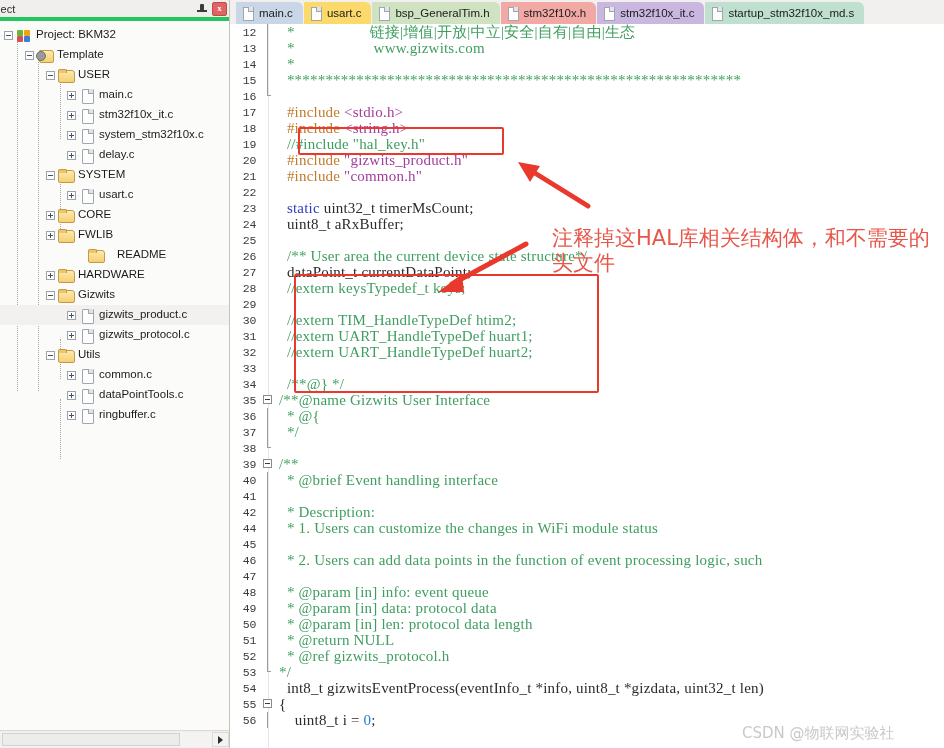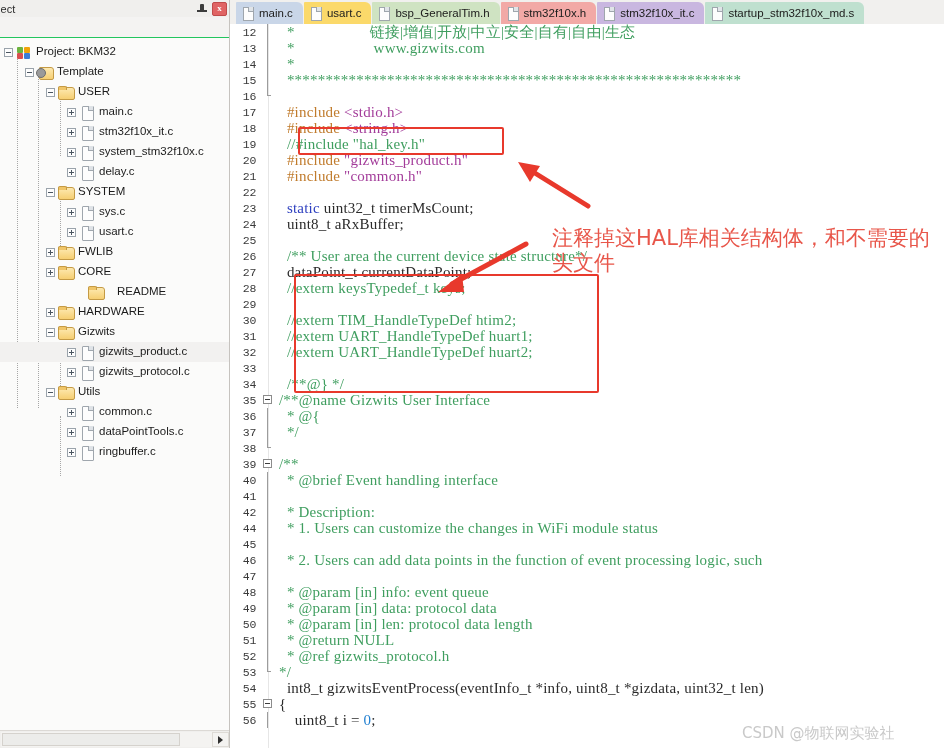--- a/index.html
+++ b/index.html
@@ -78,26 +78,25 @@
     color: #fff;
     font-size: 9px;
     font-weight: bold;
     font-family: "Liberation Serif", serif;
     cursor: pointer;
     line-height: 1;
   }
   .tree-wrap {
     flex: 1;
     background: #fbfbfa;
-    border-top: 1px solid #22c55e;
+    border-top: 4px solid #22c55e;
     border-bottom: 1px solid #dcd9d5;
     overflow: hidden;
     position: relative;
     padding-top: 4px;
-    margin-top: 20px;
   }
   .tree-row {
     height: 20px;
     display: flex;
     align-items: center;
     font-size: 11.5px;
     color: #1b1b1b;
     white-space: nowrap;
     position: relative;
     cursor: default;
@@ -488,36 +487,31 @@
             <span class="tree-label">delay.c</span>
           </div>
           <div class="tree-row" style="padding-left: 46px;">
             <span class="expander "></span>
             <span class="ico folder"></span>
             <span class="tree-label">SYSTEM</span>
           </div>
           <div class="tree-row" style="padding-left: 67px;">
             <span class="expander plus"></span>
             <span class="ico file"></span>
-            <span class="tree-label">sys.c</span>
-          </div>
-          <div class="tree-row" style="padding-left: 67px;">
-            <span class="expander plus"></span>
-            <span class="ico file"></span>
             <span class="tree-label">usart.c</span>
           </div>
           <div class="tree-row" style="padding-left: 46px;">
             <span class="expander plus"></span>
             <span class="ico folder"></span>
+            <span class="tree-label">CORE</span>
+          </div>
+          <div class="tree-row" style="padding-left: 46px;">
+            <span class="expander plus"></span>
+            <span class="ico folder"></span>
             <span class="tree-label">FWLIB</span>
-          </div>
-          <div class="tree-row" style="padding-left: 46px;">
-            <span class="expander plus"></span>
-            <span class="ico folder"></span>
-            <span class="tree-label">CORE</span>
           </div>
           <div class="tree-row" style="padding-left: 67px; gap: 9px;">
             <span class="expander none"></span>
             <span class="ico folder"></span>
             <span class="tree-label">README</span>
           </div>
           <div class="tree-row" style="padding-left: 46px;">
             <span class="expander plus"></span>
             <span class="ico folder"></span>
             <span class="tree-label">HARDWARE</span>

